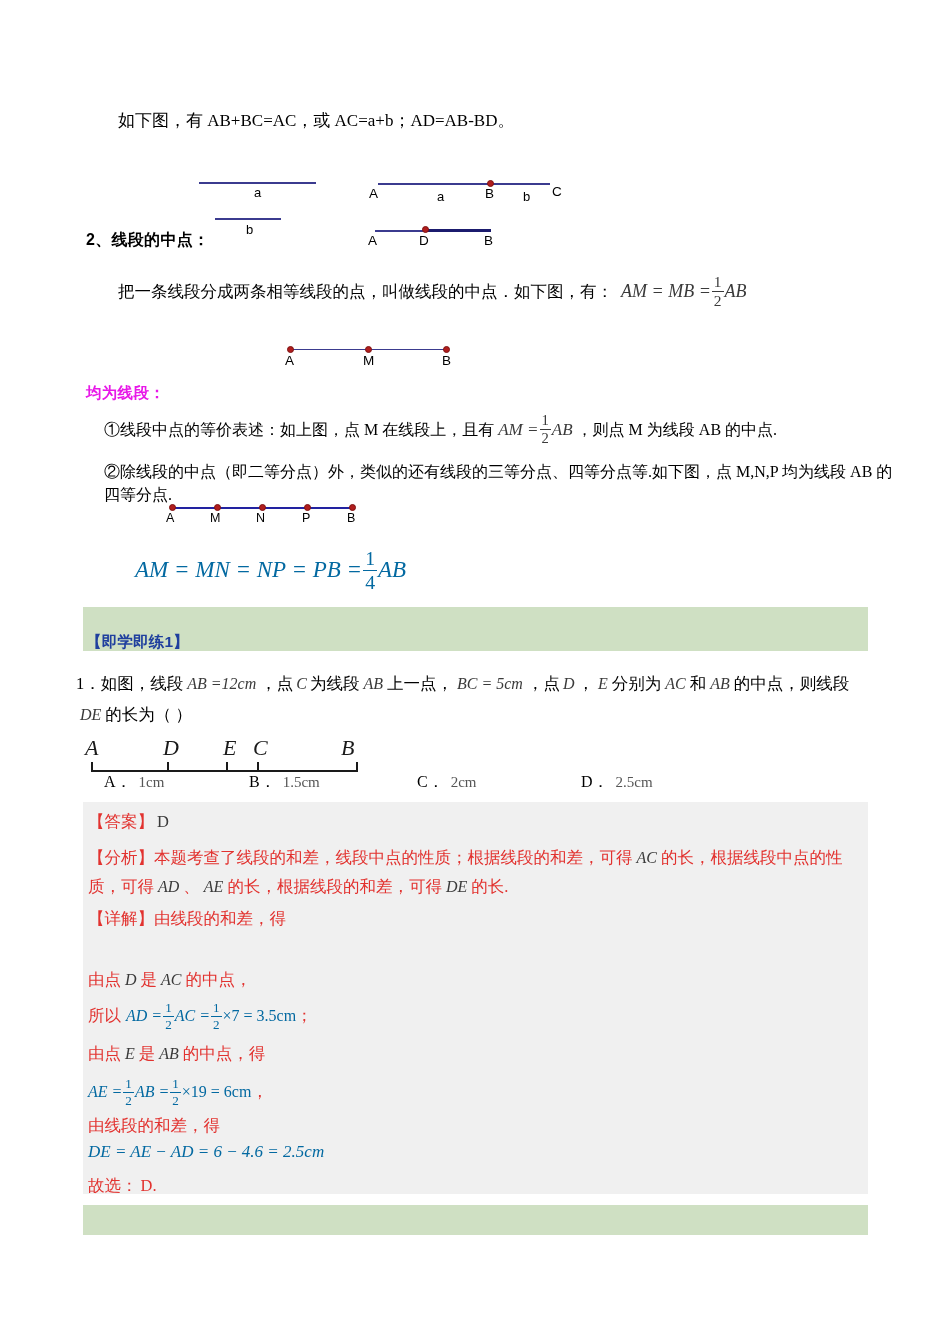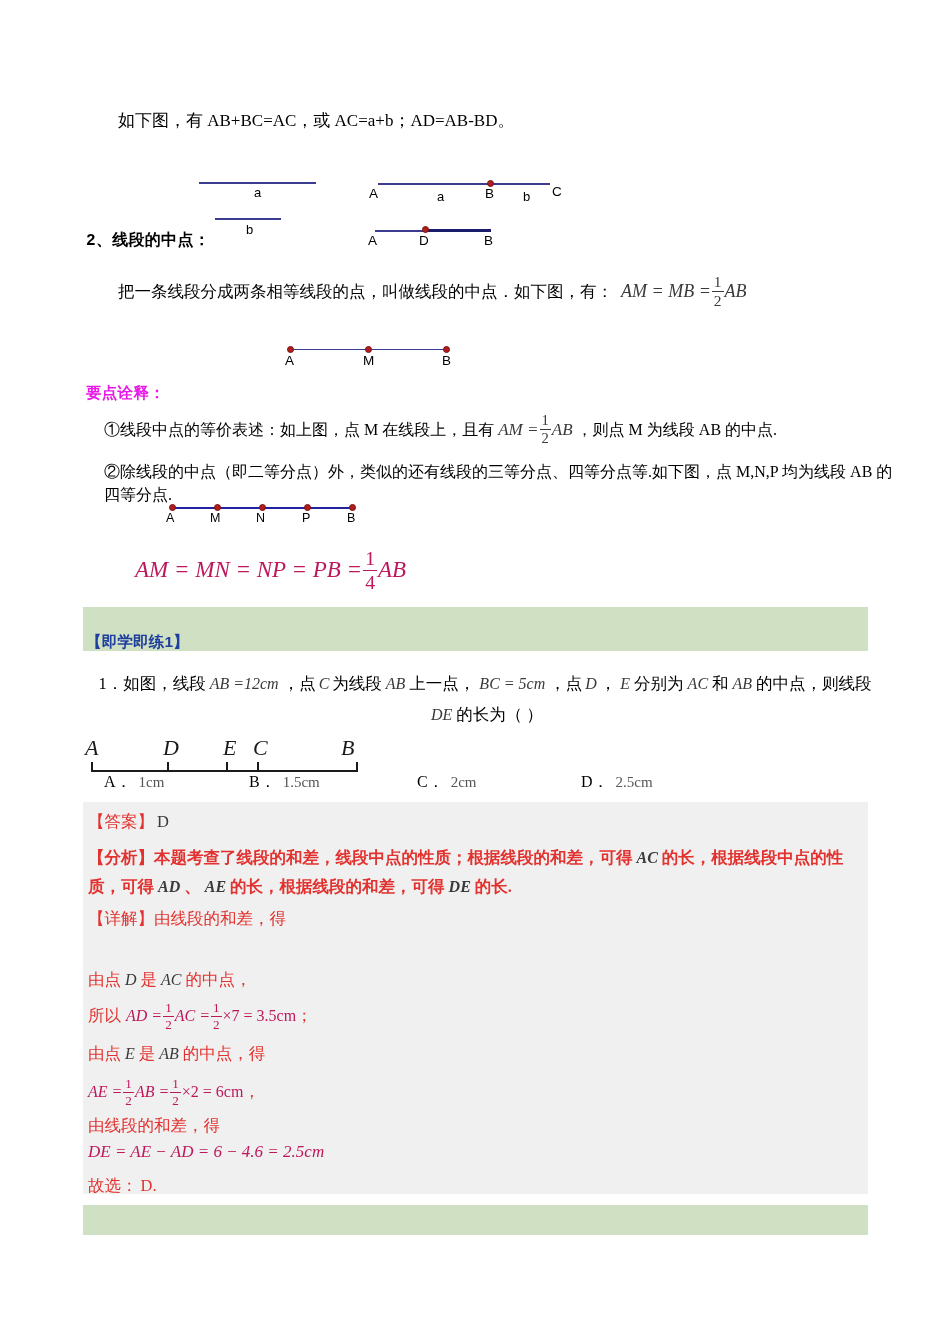--- a/index.html
+++ b/index.html
@@ -28,21 +28,21 @@
     line-height: 1.55;
     color: #000;
   }
   .math {
     font-family: "Liberation Serif", "DejaVu Serif", serif;
     font-style: italic;
     color: #3a3a3a;
     font-size: 16px;
     white-space: nowrap;
   }
-  .math.blk { color: #be185d; }
+  .math.blk { color: #0369a1; }
   .upr { font-style: normal; }
   
   .frac {
     display: inline-block;
     vertical-align: -0.48em;
     text-align: center;
     font-style: normal;
     line-height: 1;
     margin: 0 1px;
   }
@@ -97,21 +97,21 @@
     position: absolute;
     font-family: "Liberation Sans", "DejaVu Sans", sans-serif;
     font-size: 13px;
     color: #000;
     white-space: nowrap;
   }
 
   
   #h-midpoint {
     left: 86px; top: 230px;
-    font-family: Liberation Mono, monospace;
+    font-family: Liberation Sans, sans-serif;
     font-weight: bold;
     font-size: 16px;
     color: #000;
     letter-spacing: 0.3px;
   }
 
   #def-line { left: 118px; top: 274px; font-size: 16.5px; }
 
   
   #h-keypoints {
@@ -139,21 +139,21 @@
   #banner-label {
     position: absolute;
     left: 86px; top: 632px;
     font-family: "Liberation Sans", "DejaVu Sans", sans-serif;
     font-weight: bold;
     font-size: 15.5px;
     color: #1f3f9e;
     letter-spacing: 0.2px;
   }
 
-  #q-line { left: 85px; top: 668px; width: 800px; font-size: 16.5px; line-height: 1.9; text-align: center; }
+  #q-line { left: 76px; top: 668px; width: 800px; font-size: 16.5px; line-height: 1.9; }
 
   
   #ruler { position: absolute; left: 85px; top: 735px; width: 400px; height: 55px; }
   .rl-label {
     position: absolute;
     font-family: "Liberation Serif", "DejaVu Serif", serif;
     font-style: italic;
     font-size: 22px;
     color: #1a1a1a;
   }
@@ -229,21 +229,21 @@
   <div class="abs" style="left:0;top:0;width:950px;height:380px;">
     <div class="seg-line" style="left:290px;top:349px;width:158px;height:1px;"></div>
     <div class="dot" style="left:287px;top:346px;"></div>
     <div class="dot" style="left:365px;top:346px;"></div>
     <div class="dot" style="left:443px;top:346px;"></div>
     <div class="lbl" style="left:285px;top:353px;">A</div>
     <div class="lbl" style="left:363px;top:353px;">M</div>
     <div class="lbl" style="left:442px;top:353px;">B</div>
   </div>
 
-  <div class="abs" id="h-keypoints">要点诠释：</div>
+  <div class="abs" id="h-keypoints">均为线段：</div>
 
   <div class="abs cn" id="kp1">
     <span>①线段中点的等价表述：如上图，点 M 在线段上，且有</span><span class="math" style="font-size:17px;padding:0 4px;"><span>AM =</span><span class="frac bigfrac"><span class="num">1</span><span class="bar"></span><span class="den">2</span></span><span>AB</span></span><span>，则点 M 为线段 AB 的中点.</span>
   </div>
 
   <div class="abs cn" id="kp2">②除线段的中点（即二等分点）外，类似的还有线段的三等分点、四等分点等.如下图，点 M,N,P 均为线段 AB 的四等分点.</div>
 
   <div class="abs" style="left:0;top:0;width:950px;height:545px;">
     <div class="seg-line thick" style="left:172px;top:507px;width:180px;height:2px;background:#2222a0;"></div>
     <div class="dot" style="left:169px;top:504px;"></div>
@@ -290,21 +290,21 @@
     <div class="opt" style="left:313px;top:0px;"><span class="ltr">C．</span><span class="val">2cm</span></div>
     <div class="opt" style="left:477px;top:0px;"><span class="ltr">D．</span><span class="val">2.5cm</span></div>
   </div>
 
   <div id="answer-box">
 
     <div class="ansrow redtext" style="left:5px;top:8px;">
       <span>【答案】</span><span style="color:#3a3a3a;padding-left:3px;">D</span>
     </div>
 
-    <div class="wrapsrow redtext" style="left:5px;top:42px;width:775px;line-height:1.75;font-weight:bold;">
+    <div class="wrapsrow redtext" style="left:5px;top:42px;width:775px;line-height:1.75;">
       <span>【分析】</span><span>本题考查了线段的和差，线段中点的性质；根据线段的和差，可得</span><span class="math" style="padding:0 4px;">AC</span><span>的长，根据线段中点的性</span><span>质，可得</span><span class="math" style="padding:0 4px;">AD</span><span>、</span><span class="math" style="padding:0 4px;">AE</span><span>的长，根据线段的和差，可得</span><span class="math" style="padding:0 4px;">DE</span><span>的长.</span>
     </div>
 
     <div class="ansrow redtext" style="left:5px;top:105px;font-family:Liberation Serif, serif;">
       <span>【详解】</span><span>由线段的和差，得</span>
     </div>
 
 
     <div class="ansrow redtext" style="left:5px;top:166px;">
       <span>由点</span><span class="math" style="padding:0 4px;">D</span><span>是</span><span class="math" style="padding:0 4px;">AC</span><span>的中点，</span>
@@ -312,21 +312,21 @@
 
     <div class="ansrow" style="left:5px;top:199px;">
       <span class="redtext">所以</span><span class="math blk" style="font-size:16px;padding-left:5px;"><span>AD =</span><span class="frac"><span class="num">1</span><span class="bar"></span><span class="den">2</span></span><span>AC =</span><span class="frac"><span class="num">1</span><span class="bar"></span><span class="den">2</span></span><span class="upr">×7 = 3.5cm</span></span><span class="redtext">；</span>
     </div>
 
     <div class="ansrow redtext" style="left:5px;top:240px;">
       <span>由点</span><span class="math" style="padding:0 4px;">E</span><span>是</span><span class="math" style="padding:0 4px;">AB</span><span>的中点，得</span>
     </div>
 
     <div class="ansrow" style="left:5px;top:275px;">
-      <span class="math blk" style="font-size:16px;"><span>AE =</span><span class="frac"><span class="num">1</span><span class="bar"></span><span class="den">2</span></span><span>AB =</span><span class="frac"><span class="num">1</span><span class="bar"></span><span class="den">2</span></span><span class="upr">×2 = 6cm</span></span><span class="redtext">，</span>
+      <span class="math blk" style="font-size:16px;"><span>AE =</span><span class="frac"><span class="num">1</span><span class="bar"></span><span class="den">2</span></span><span>AB =</span><span class="frac"><span class="num">1</span><span class="bar"></span><span class="den">2</span></span><span class="upr">×19 = 6cm</span></span><span class="redtext">，</span>
     </div>
 
     <div class="ansrow redtext" style="left:5px;top:312px;">由线段的和差，得</div>
 
     <div class="ansrow" style="left:5px;top:340px;">
       <span class="math blk" style="font-size:17px;">DE = AE − AD = 6 − 4.6 = 2.5cm</span>
     </div>
 
     <div class="ansrow redtext" style="left:5px;top:372px;">
       <span>故选：</span><span style="padding-left:3px;">D.</span>

